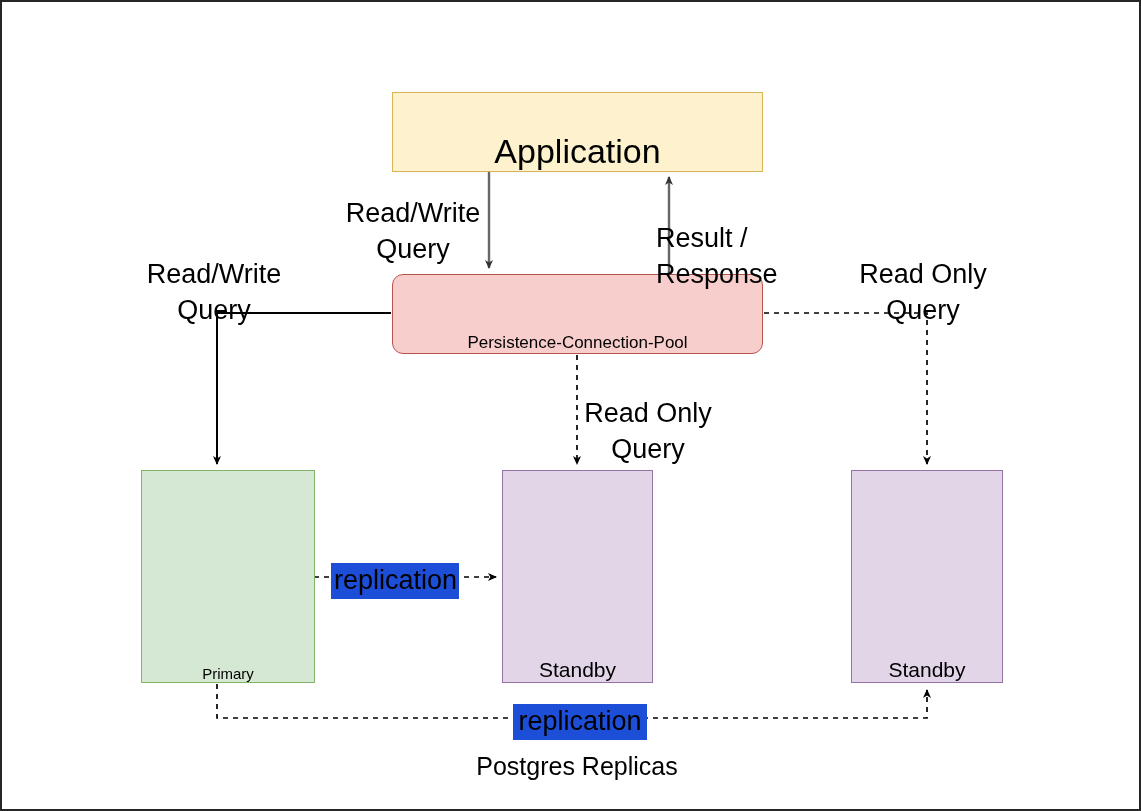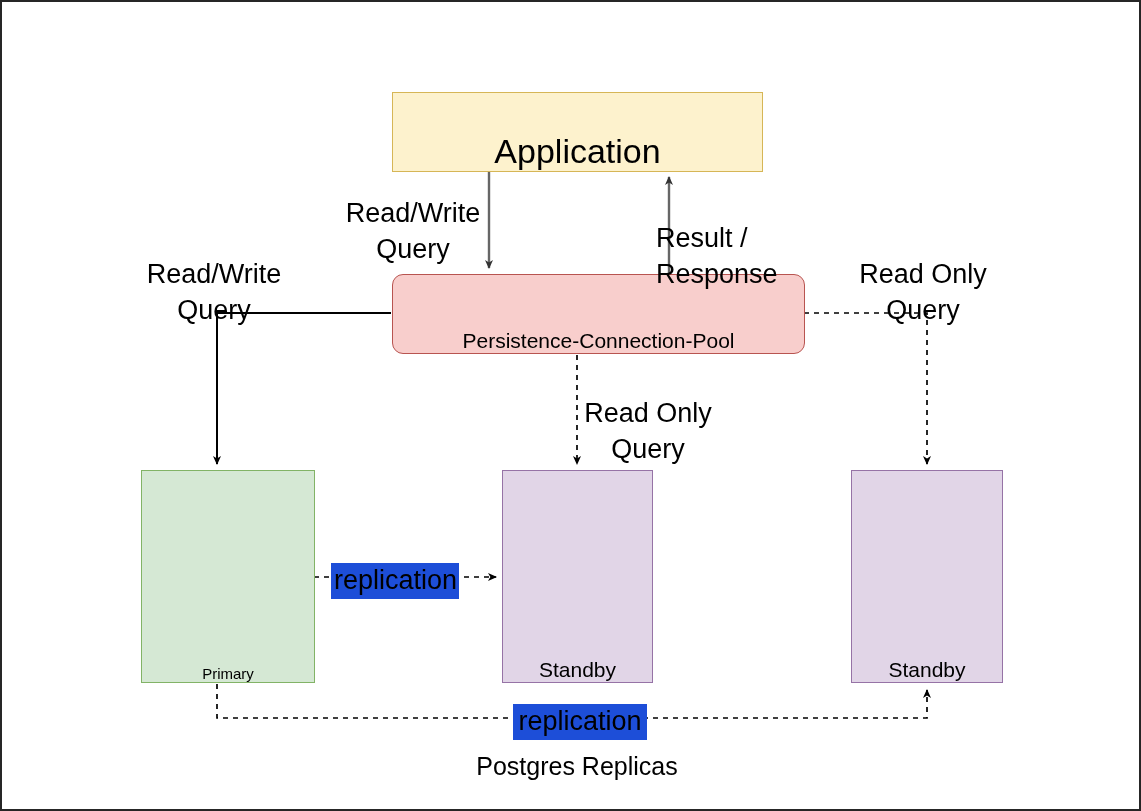--- a/index.html
+++ b/index.html
@@ -42,26 +42,26 @@
     top: 90px;
     width: 371px;
     height: 80px;
     background: #fdf2cd;
     border: 1px solid #d6b656;
     font-size: 34px;
   }
   .node-pool {
     left: 390px;
     top: 272px;
-    width: 413px;
+    width: 371px;
     height: 80px;
     background: #f8cecc;
     border: 1px solid #b85450;
     border-radius: 11px;
-    font-size: 21px;
+    font-size: 17px;
   }
   .node-primary {
     left: 139px;
     top: 468px;
     width: 174px;
     height: 213px;
     background: #d5e8d4;
     border: 1px solid #82b366;
     font-size: 15px;
   }

